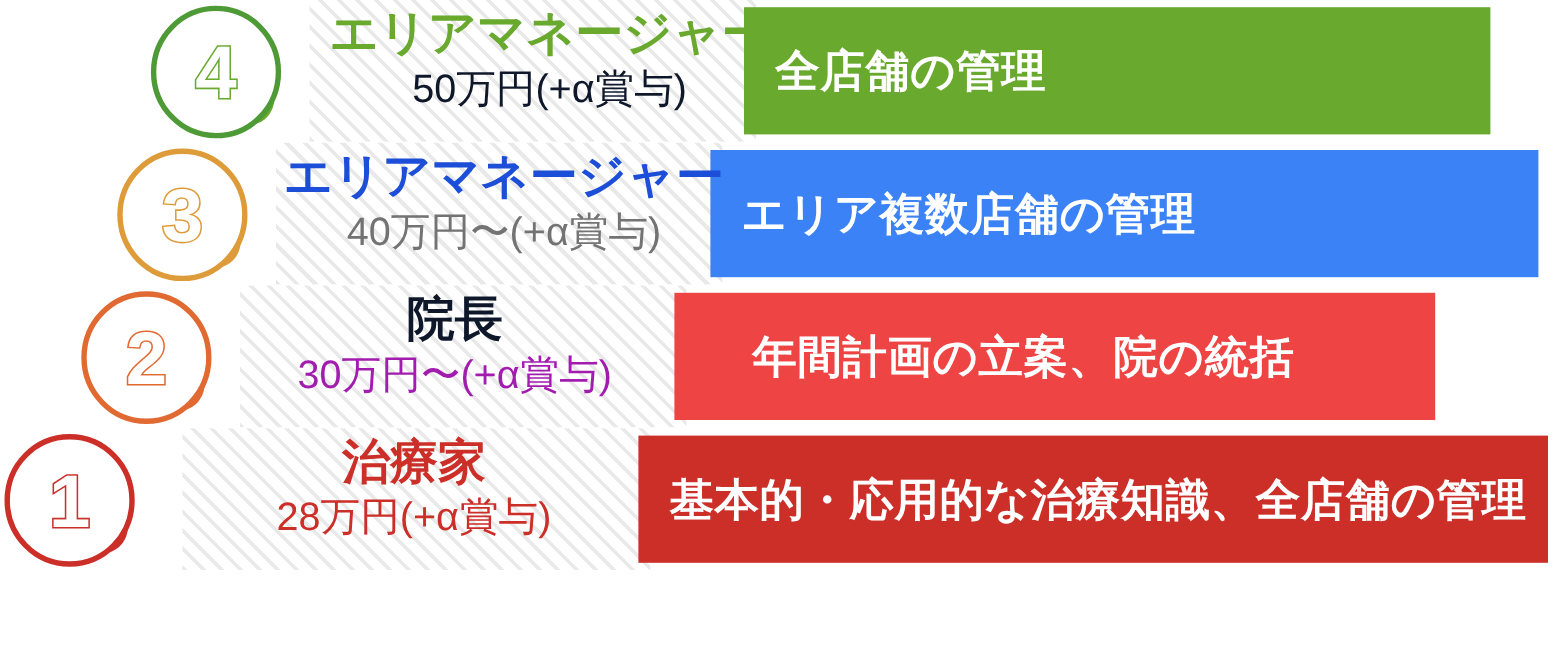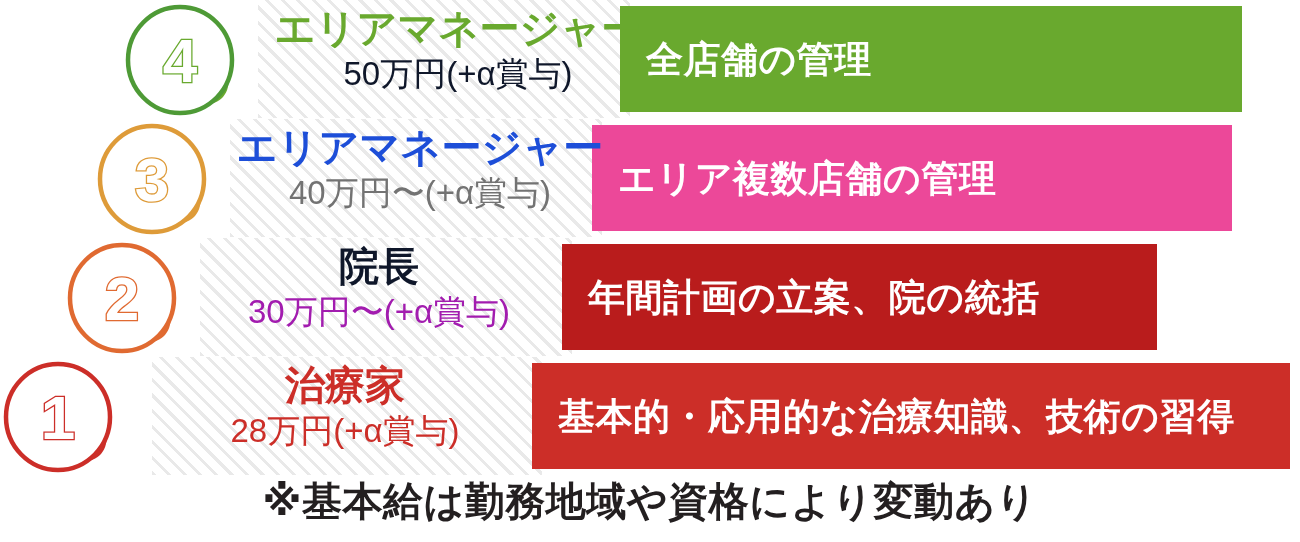--- a/index.html
+++ b/index.html
@@ -144,42 +144,42 @@
         <path d="M93 52 C105 62 109 82 99 93 C88 105 69 101 62 90 C72 84 86 70 93 52 Z" fill="#69A92E"></path>
         <ellipse cx="56" cy="56" rx="52" ry="53" fill="#ffffff" stroke="#4E9A36" stroke-width="4.5"></ellipse>
         <text class="badge-num" x="56" y="78" text-anchor="middle" stroke="#69A92E">4</text>
       </svg>
     </div>
   </div>
 
   <div class="rung" style="top:119px;">
     <div class="hatch-panel" style="left:230px; width:372px;"></div>
 
-    <div class="duty-bar" style="left:592px; width:640px; background:#ec4899;">
+    <div class="duty-bar" style="left:592px; width:690px; background:#3b82f6;">
       <span class="duty-text">エリア複数店舗の管理</span>
     </div>
 
     <div class="role-block" style="left:220px; width:400px;">
       <span class="role-title" style="color:#1d4ed8;">エリアマネージャー</span>
       <span class="role-salary" style="color:#737373;">40万円〜(+α賞与)</span>
     </div>
 
     <div class="badge" style="left:96px; top:4px;">
       <svg viewBox="0 0 112 112" aria-hidden="true">
         <path d="M93 52 C105 62 109 82 99 93 C88 105 69 101 62 90 C72 84 86 70 93 52 Z" fill="#DE9B39"></path>
         <ellipse cx="56" cy="56" rx="52" ry="53" fill="#ffffff" stroke="#DE9B39" stroke-width="4.5"></ellipse>
         <text class="badge-num" x="56" y="78" text-anchor="middle" stroke="#DE9B39">3</text>
       </svg>
     </div>
   </div>
 
   <div class="rung" style="top:238px;">
     <div class="hatch-panel" style="left:200px; width:372px;"></div>
 
-    <div class="duty-bar" style="left:562px; width:595px; background:#b91c1c;">
+    <div class="duty-bar" style="left:562px; width:595px; background:#ef4444;padding-left:39px;">
       <span class="duty-text">年間計画の立案、院の統括</span>
     </div>
 
     <div class="role-block" style="left:186px; width:386px;">
       <span class="role-title" style="color:#0f172a;">院長</span>
       <span class="role-salary" style="color:#a21caf;">30万円〜(+α賞与)</span>
     </div>
 
     <div class="badge" style="left:66px; top:4px;">
       <svg viewBox="0 0 112 112" aria-hidden="true">
@@ -187,32 +187,31 @@
         <ellipse cx="56" cy="56" rx="52" ry="53" fill="#ffffff" stroke="#E06A31" stroke-width="4.5"></ellipse>
         <text class="badge-num" x="56" y="78" text-anchor="middle" stroke="#E06A31">2</text>
       </svg>
     </div>
   </div>
 
   <div class="rung" style="top:357px;">
     <div class="hatch-panel" style="left:152px; width:390px;"></div>
 
     <div class="duty-bar" style="left:532px; width:758px; background:#CC2E28;">
-      <span class="duty-text">基本的・応用的な治療知識、技術の習得</span>
+      <span class="duty-text">基本的・応用的な治療知識、全店舗の管理</span>
     </div>
 
     <div class="role-block" style="left:152px; width:386px;">
       <span class="role-title" style="color:#CC2E28;">治療家</span>
       <span class="role-salary" style="color:#CC2E28;">28万円(+α賞与)</span>
     </div>
 
     <div class="badge" style="left:2px; top:4px;">
       <svg viewBox="0 0 112 112" aria-hidden="true">
         <path d="M93 52 C105 62 109 82 99 93 C88 105 69 101 62 90 C72 84 86 70 93 52 Z" fill="#CC2E28"></path>
         <ellipse cx="56" cy="56" rx="52" ry="53" fill="#ffffff" stroke="#CC2E28" stroke-width="4.5"></ellipse>
         <text class="badge-num" x="56" y="78" text-anchor="middle" stroke="#CC2E28">1</text>
       </svg>
     </div>
   </div>
 
-  <div class="footnote">※基本給は勤務地域や資格により変動あり</div>
 
 </div>
 
 </body></html>

